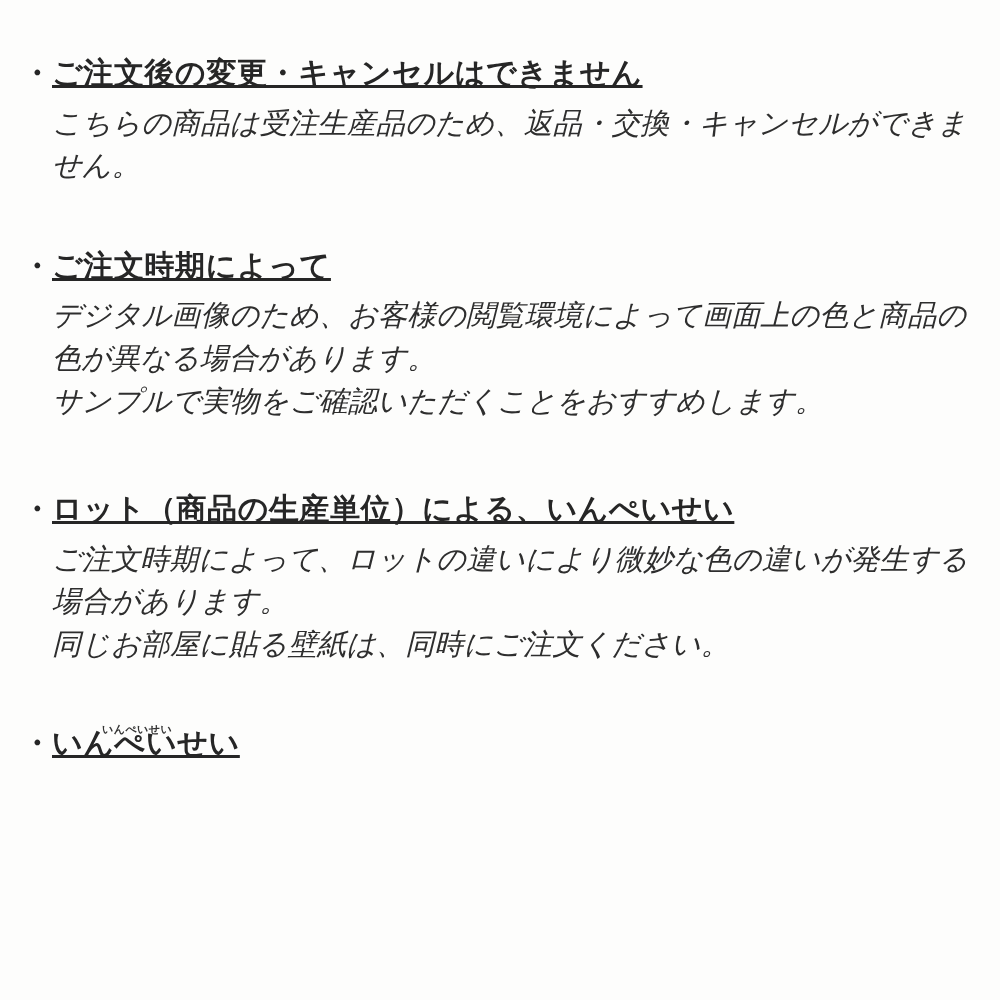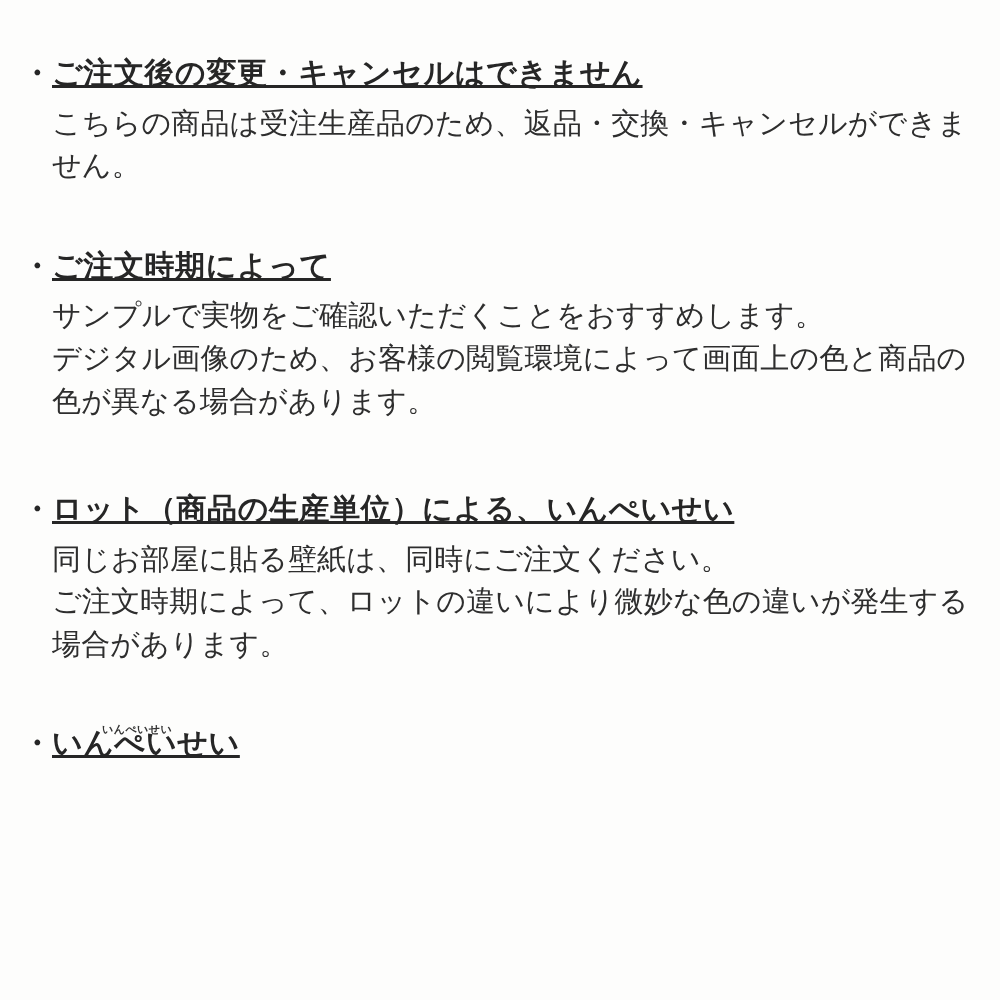--- a/index.html
+++ b/index.html
@@ -50,20 +50,21 @@
   .body {
     font-size: 29px;
     line-height: 1.47;
     color: #2e2e2e;
     margin: 0 0 0 30px;
     letter-spacing: 0.005em;
     max-width: 945px;
   }
   .body p {
     margin: 0;
+    font-style: italic;
   }
   .ruby {
     position: absolute;
     font-size: 11px;
     line-height: 1;
     color: #333;
     letter-spacing: 0.04em;
     font-weight: 700;
     margin-left: 28px;
   }
@@ -89,33 +90,33 @@
       <p>こちらの商品は受注生産品のため、返品・交換・キャンセルができません。</p>
     </div>
   </section>
 
   <section class="section" id="sec-color">
     <h2 class="heading">
       <span class="bullet">・</span>
       <span class="heading-text">ご注文時期によって</span>
     </h2>
     <div class="body">
+      <p>デジタル画像のため、お客様の閲覧環境によって画面上の色と商品の色が異なる場合があります。</p>
       <p>サンプルで実物をご確認いただくことをおすすめします。</p>
-      <p>デジタル画像のため、お客様の閲覧環境によって画面上の色と商品の色が異なる場合があります。</p>
     </div>
   </section>
 
   <section class="section" id="sec-lot">
     <h2 class="heading">
       <span class="bullet">・</span>
       <span class="heading-text">ロット（商品の生産単位）による、いんぺいせい</span>
     </h2>
     <div class="body">
+      <p>ご注文時期によって、ロットの違いにより微妙な色の違いが発生する場合があります。</p>
       <p>同じお部屋に貼る壁紙は、同時にご注文ください。</p>
-      <p>ご注文時期によって、ロットの違いにより微妙な色の違いが発生する場合があります。</p>
     </div>
   </section>
 
   <section class="section" id="sec-hide">
     <span class="ruby" id="ruby-hide">いんぺいせい</span>
     <h2 class="heading">
       <span class="bullet">・</span>
       <span class="heading-text">いんぺいせい</span>
     </h2>
   </section>

